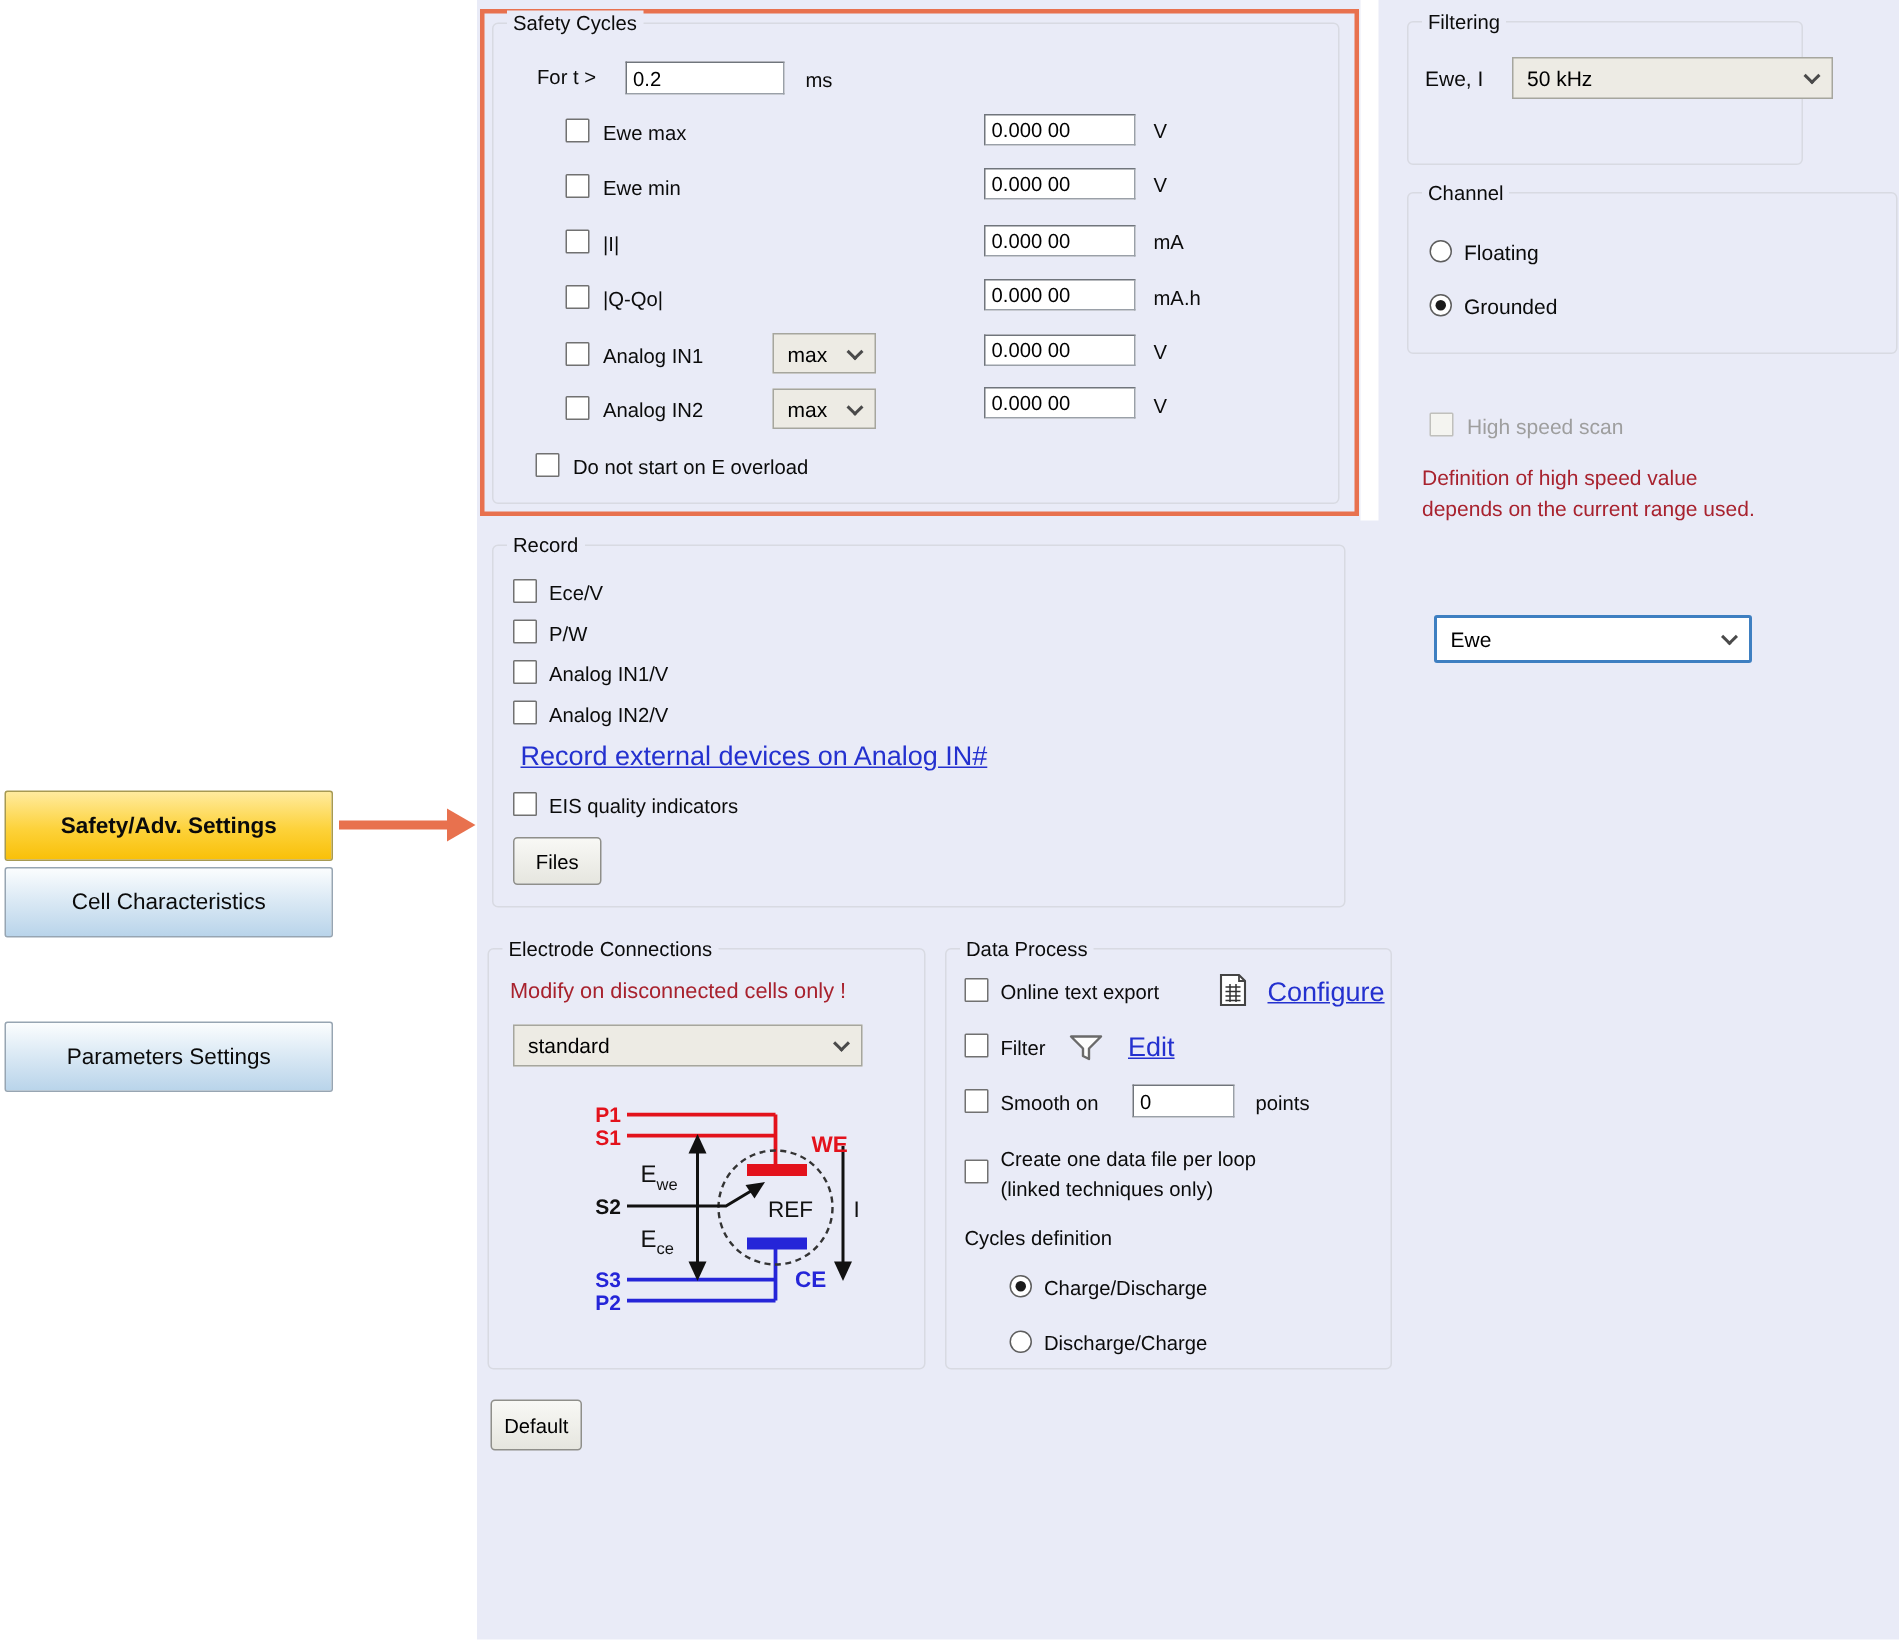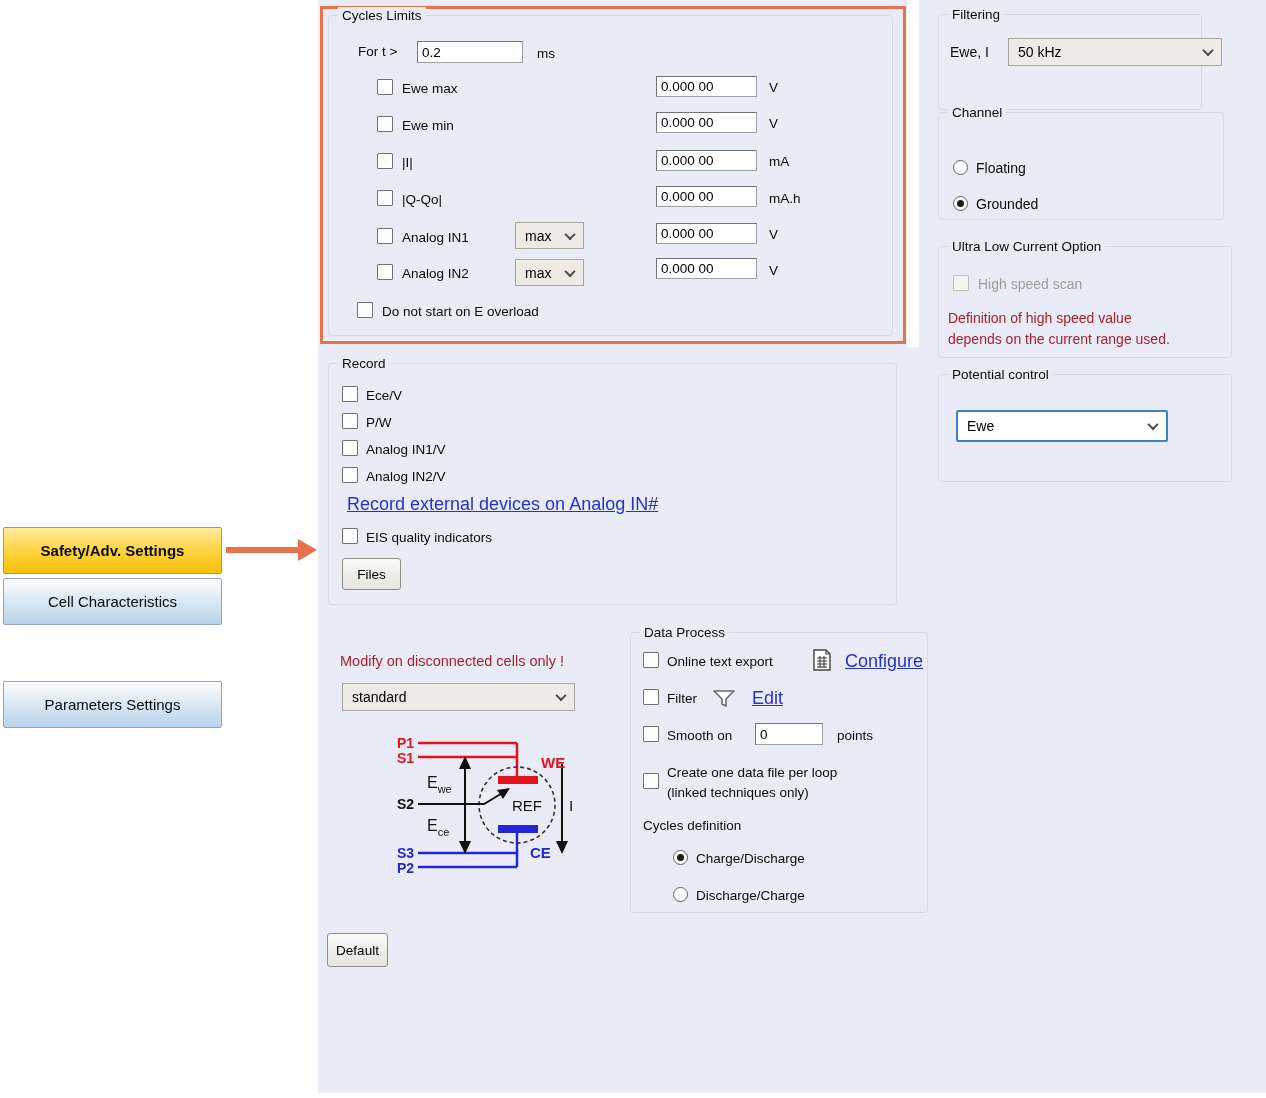--- a/index.html
+++ b/index.html
@@ -54,21 +54,21 @@
 
   <div class="sidebtn active" style="top:527px">Safety/Adv. Settings</div>
   <div class="sidebtn" style="top:578px">Cell Characteristics</div>
   <div class="sidebtn" style="top:681px">Parameters Settings</div>
 
   <div class="arrow-line" style="left:226px;top:547px;width:74px"></div>
   <div class="arrow-head" style="left:298px;top:539px"></div>
 
   <div class="hl-box" style="left:320px;top:6px;width:586px;height:338px"></div>
   <div class="gb" style="left:328px;top:15px;width:565px;height:321px">
-    <span class="gb-label">Cycles Limits</span>
+    <span class="gb-label">Safety Cycles</span>
   </div>
   <span class="lbl" style="left:358px;top:43px">For  t &gt;</span>
   <input class="field" style="left: 417px; top: 41px; width: 106px; height: 22px;" value="0.2">
   <span class="lbl" style="left:537px;top:45px">ms</span>
 
   <span class="cb" style="left:377px;top:79px"></span>
   <span class="lbl" style="left:402px;top:80px">Ewe max</span>
   <input class="field" style="left: 656px; top: 76px; width: 101px; height: 21px;" value="0.000 00">
   <span class="lbl" style="left:769px;top:79px">V</span>
 
@@ -117,20 +117,23 @@
   <span class="lbl" style="left:366px;top:414px">P/W</span>
   <span class="cb" style="left:342px;top:440px"></span>
   <span class="lbl" style="left:366px;top:441px">Analog IN1/V</span>
   <span class="cb" style="left:342px;top:467px"></span>
   <span class="lbl" style="left:366px;top:468px">Analog IN2/V</span>
   <a href="#" class="link" style="left:347px;top:496px">Record external devices on Analog IN#</a>
   <span class="cb" style="left:342px;top:528px"></span>
   <span class="lbl" style="left:366px;top:529px">EIS quality indicators</span>
   <button class="btn" style="left:342px;top:558px;width:59px;height:32px">Files</button>
 
+  <div class="gb" style="left:325px;top:632px;width:292px;height:281px">
+    <span class="gb-label">Electrode Connections</span>
+  </div>
   <span class="red" style="left:340px;top:651px;font-size:14.5px">Modify on disconnected cells only !</span>
   <div class="combo" style="left:342px;top:683px;width:233px;height:28px">
     <span>standard</span>
     <span class="chev"></span>
   </div>
 
   <svg class="abs" style="left:332px;top:726px" width="290" height="160" viewBox="0 0 290 160">
     <g stroke="var(--diagram-red)" stroke-width="2.5" fill="none">
       <path d="M86 17 H185 M86 31 H185 M185 17 V50"></path>
     </g>
@@ -211,37 +214,31 @@
 
   <div class="gb" style="left:938px;top:14px;width:264px;height:96px">
     <span class="gb-label">Filtering</span>
   </div>
   <span class="lbl" style="left:950px;top:44px;font-size:14px">Ewe, I</span>
   <div class="combo" style="left:1008px;top:38px;width:214px;height:28px">
     <span>50 kHz</span>
     <span class="chev"></span>
   </div>
 
-  <div class="gb" style="left:938px;top:112px;width:286px;height:108px">
+  <div class="gb" style="left:938px;top:128px;width:327px;height:108px">
     <span class="gb-label">Channel</span>
   </div>
   <span class="radio" style="left:953px;top:160px"></span>
   <span class="lbl" style="left:976px;top:160px;font-size:14px">Floating</span>
   <span class="radio sel" style="left:953px;top:196px"></span>
   <span class="lbl" style="left:976px;top:196px;font-size:14px">Grounded</span>
 
-  <div class="gb" style="left:938px;top:246px;width:294px;height:112px">
-    <span class="gb-label">Ultra Low Current Option</span>
-  </div>
   <span class="cb dis" style="left:953px;top:275px"></span>
   <span class="lbl dis-text" style="left:978px;top:276px;font-size:14px">High speed scan</span>
   <span class="red" style="left:948px;top:308px">Definition of high speed value</span>
   <span class="red" style="left:948px;top:329px">depends on the current range used.</span>
 
-  <div class="gb" style="left:938px;top:374px;width:294px;height:108px">
-    <span class="gb-label">Potential control</span>
-  </div>
   <div class="combo white" style="left:956px;top:410px;width:212px;height:32px">
     <span>Ewe</span>
     <span class="chev"></span>
   </div>
 
 </div>
 
 </body></html>

